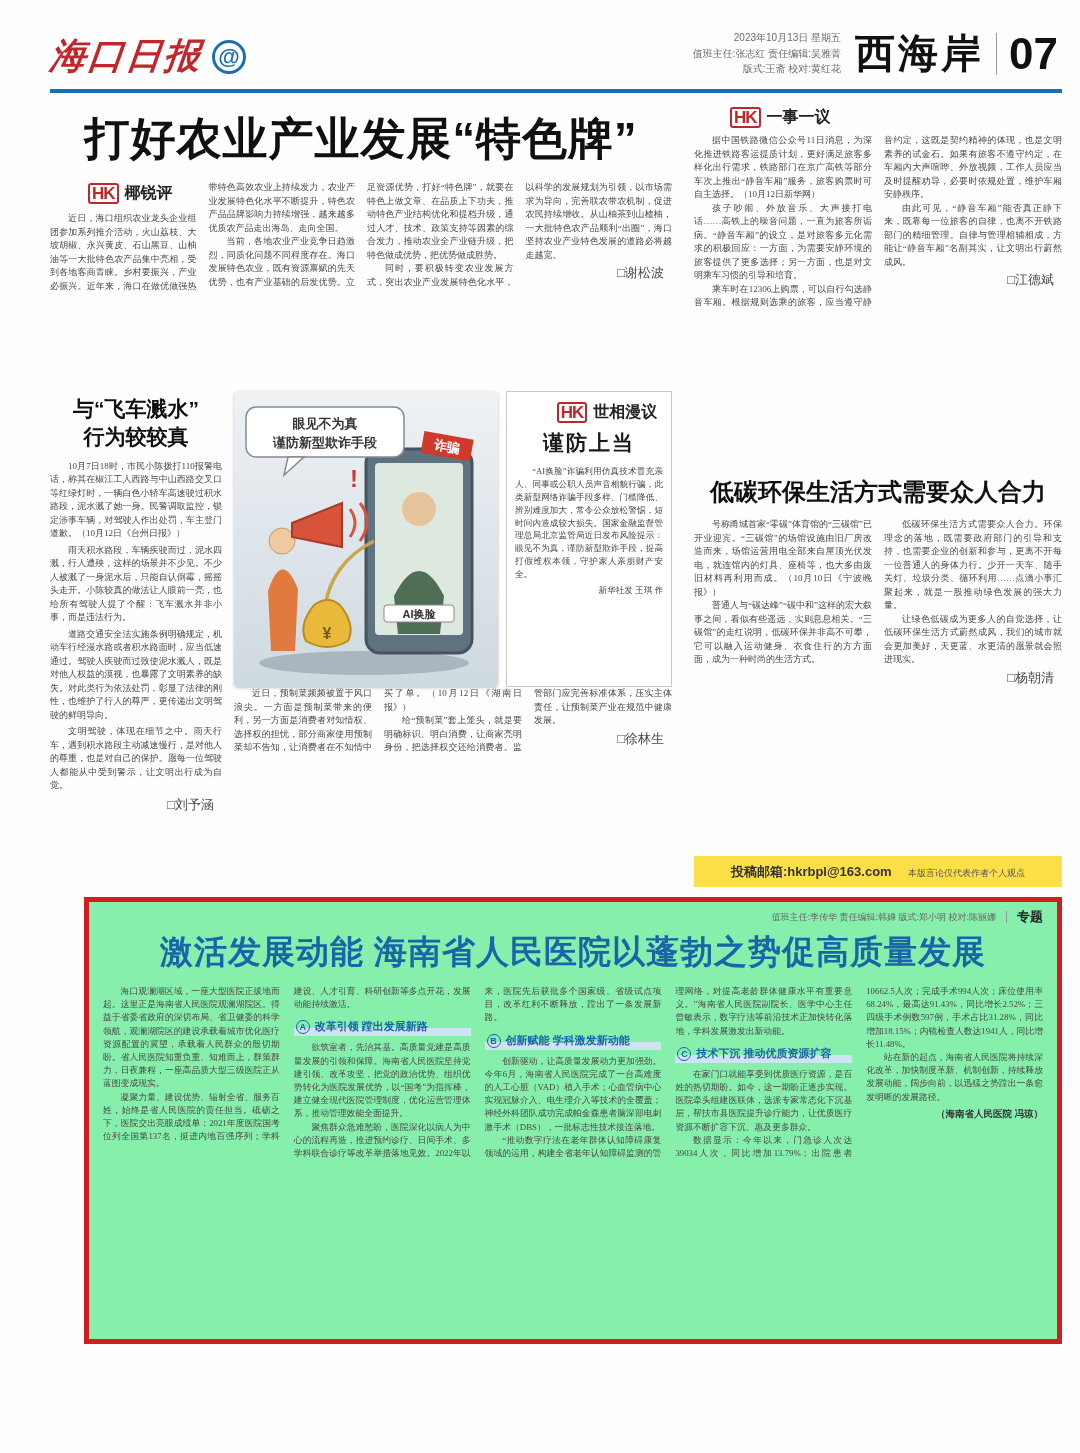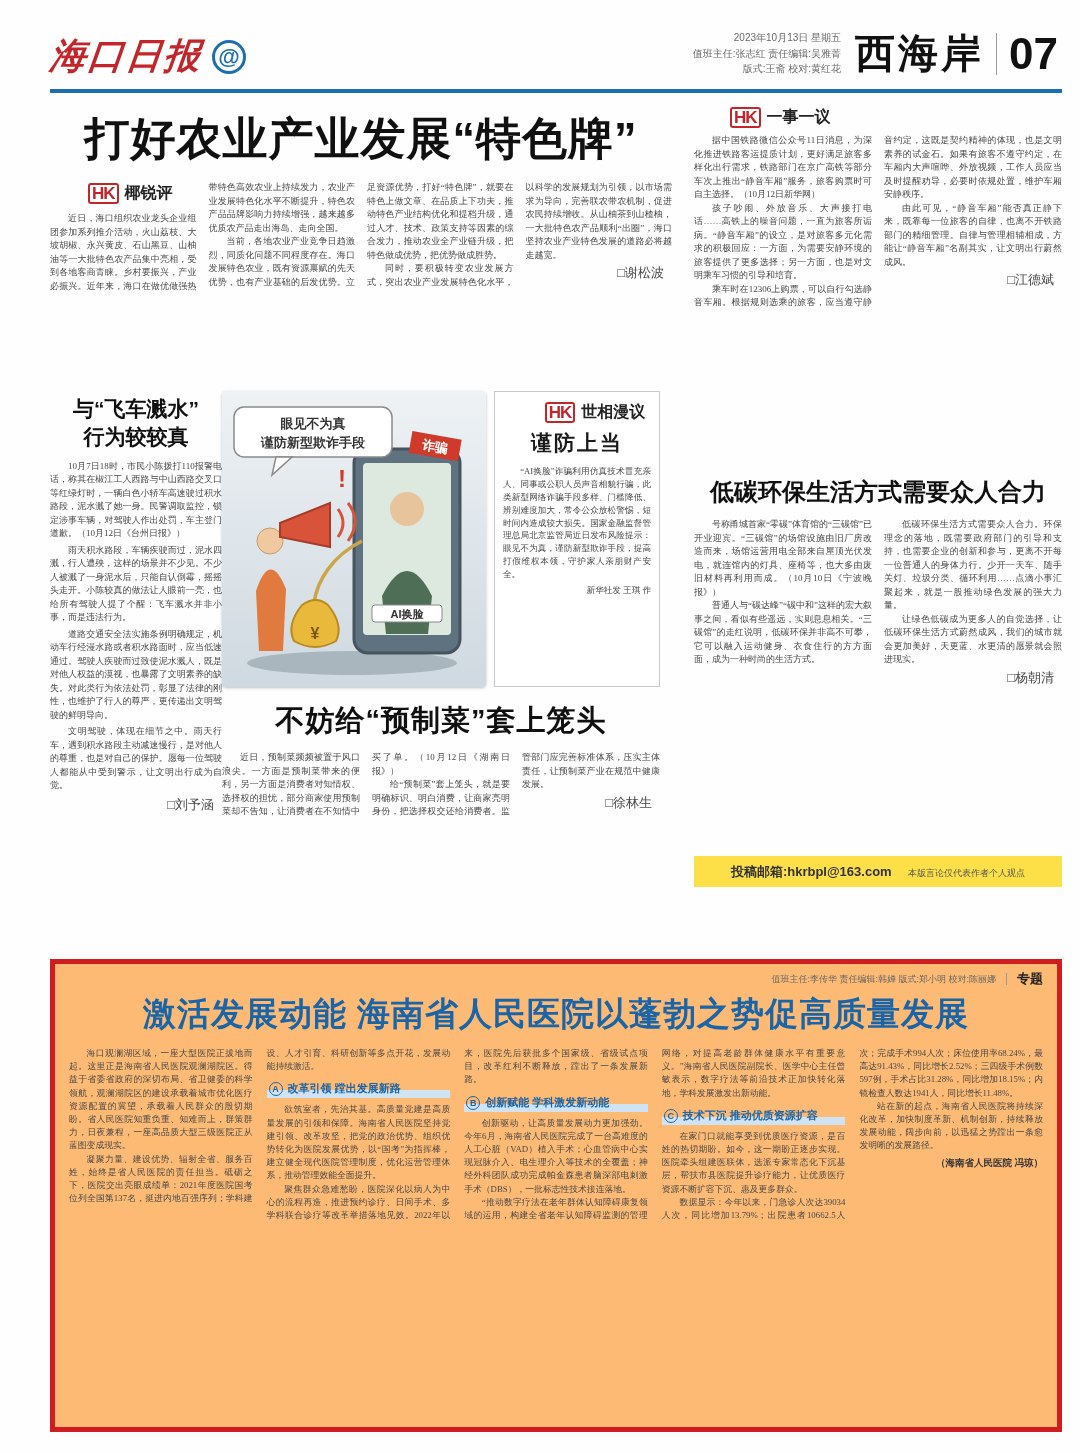--- a/index.html
+++ b/index.html
@@ -43,21 +43,21 @@
   
   .main { display:flex; gap:22px; }
   .left { width:622px; flex:none; }
   .right { width:368px; flex:none; }
 
   .h-main { font-family:"Liberation Sans", sans-serif; font-size:45px; font-weight:bold;
     color:#101010; text-align:center; letter-spacing:1px; margin:2px 0 12px 0; }
   .opinion-cols { height:202px; column-count:4; column-gap:12px; margin-bottom:8px; }
   .opinion-cols .hk-tag { margin:2px 0 8px 2px; }
 
-  .left-row { display:flex; }
+  .left-row { display:flex; gap:12px; }
   .feiche { width:172px; flex:none; }
   .h-feiche { font-family:"Liberation Sans", sans-serif; font-size:21px; font-weight:bold;
     color:#101010; text-align:center; line-height:1.35; margin:4px 0 8px 0; }
   .feiche p.body { margin-bottom:3px; }
 
   .mid { width:438px; flex:none; }
   .cartoon-row { display:flex; gap:8px; }
   .cartoon { width:264px; height:296px; flex:none; border-radius:4px; overflow:hidden;
     box-shadow:0 1px 3px rgba(0,0,0,.25); }
   .manyi { width:166px; height:296px; flex:none; border:1px solid #c9c9c9; background:#fff;
@@ -76,21 +76,21 @@
   .h-gaotie { font-size:25px; margin:2px 0 10px 0; }
   .gaotie-cols { height:330px; column-count:2; column-gap:12px; }
   .h-ditan { font-size:24px; margin:12px 0 10px 0; }
   .ditan-cols { height:328px; column-count:2; column-gap:12px; }
   .mailbar { margin-top:10px; background:#fde047; padding:6px 10px; text-align:center;
     font-family:"Liberation Sans", sans-serif; }
   .mailbar .mail { font-size:13px; font-weight:bold; color:#333; }
   .mailbar .note { font-size:9px; color:#555; margin-left:12px; }
 
   
-  .special { margin-top:10px; border:5px solid #cf1d20; background:#fdba74; padding:6px 14px 28px 14px; }
+  .special { margin-top:10px; border:5px solid #cf1d20; background:#86efac; padding:6px 14px 2px 14px;margin-left:34px; }
   .special-meta { display:flex; justify-content:flex-end; align-items:center; gap:10px;
     font-family:"Liberation Sans", sans-serif; font-size:9px; color:#666; }
   .special-meta .vbar { width:1px; height:12px; background:#999; }
   .special-meta .topic { font-size:13px; font-weight:bold; color:#222; }
   .h-special { font-family:"Liberation Sans", sans-serif; font-size:33px; font-weight:bold;
     color:#1a64a8; text-align:center; letter-spacing:1px; margin:4px 0 10px 0; }
   .special-cols { height:352px; column-count:5; column-gap:14px; }
   .special-cols p.body { font-size:8.8px; }
   .subhead { break-inside:avoid; display:block; margin:7px 0 5px 0;
     font-family:"Liberation Sans", sans-serif; font-size:11px; font-weight:bold; color:#1a64a8;
@@ -204,21 +204,20 @@
               <div class="hk-tag">
                 <span class="hk-mark">HK</span>
                 <span class="hk-label">世相漫议</span>
               </div>
               <div class="h-manyi">谨防上当</div>
               <p class="body">“AI换脸”诈骗利用仿真技术冒充亲人、同事或公职人员声音相貌行骗，此类新型网络诈骗手段多样、门槛降低、辨别难度加大，常令公众放松警惕，短时间内造成较大损失。国家金融监督管理总局北京监管局近日发布风险提示：眼见不为真，谨防新型欺诈手段，提高打假维权本领，守护家人亲朋财产安全。</p>
               <div class="credit">新华社发 王琪 作</div>
             </div>
           </div>
 
-          <div class="h-yzc">不妨给“预制菜”套上笼头</div>
           <div class="yzc-cols">
             <p class="body">近日，预制菜频频被置于风口浪尖。一方面是预制菜带来的便利，另一方面是消费者对知情权、选择权的担忧，部分商家使用预制菜却不告知，让消费者在不知情中买了单。（10月12日《湖南日报》）</p>
             <p class="body">给“预制菜”套上笼头，就是要明确标识、明白消费，让商家亮明身份，把选择权交还给消费者。监管部门应完善标准体系，压实主体责任，让预制菜产业在规范中健康发展。</p>
             <p class="byline">□徐林生</p>
           </div>
         </div>
       </div>
     </div>
 
     <div class="right">

